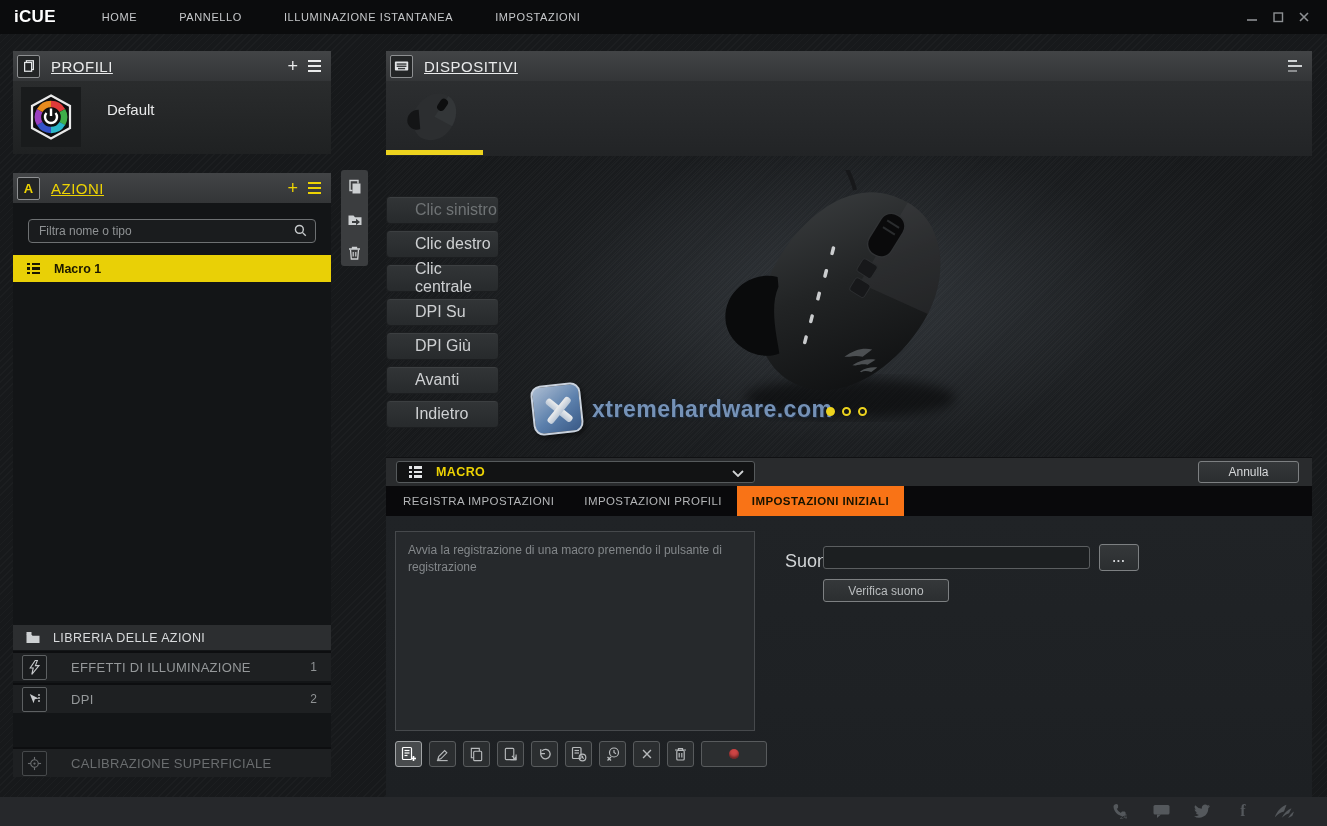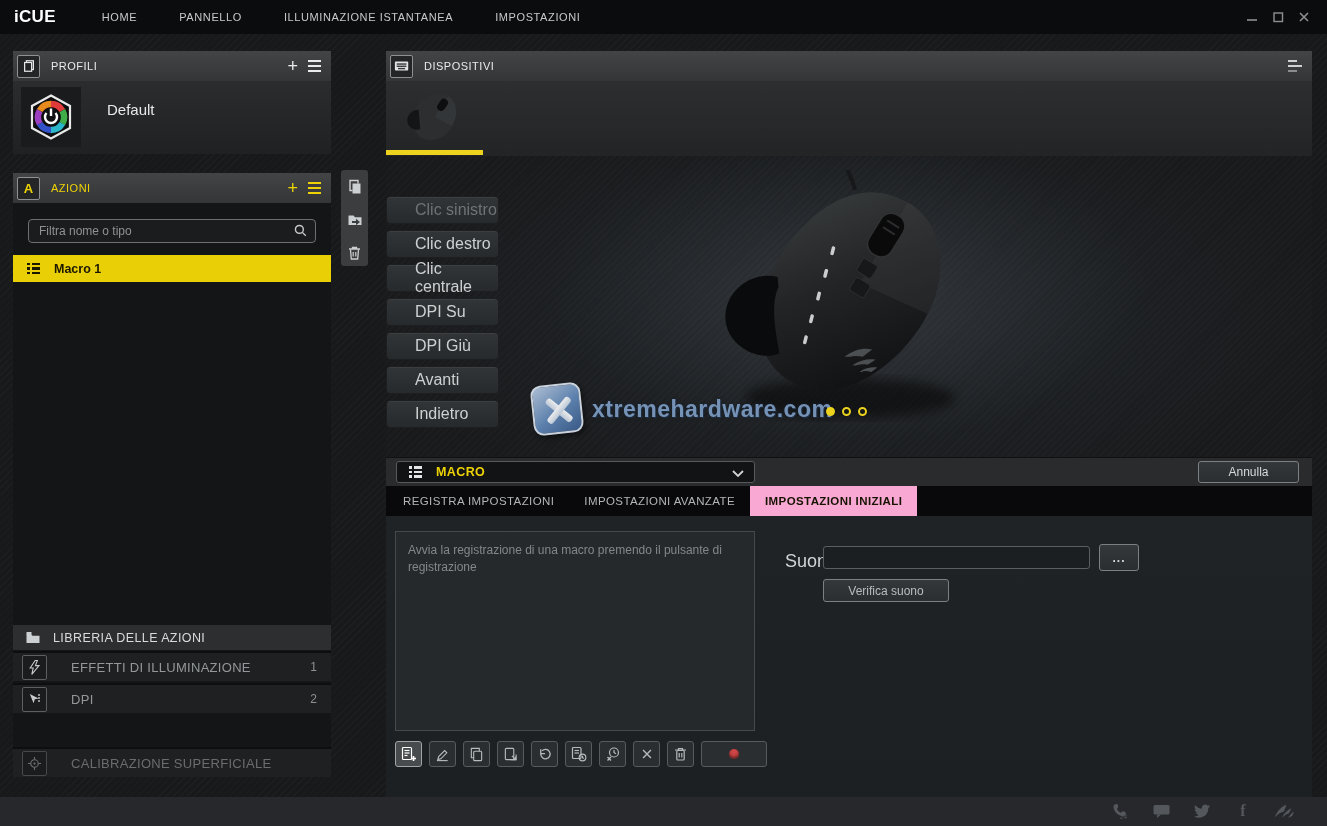--- a/index.html
+++ b/index.html
@@ -23,21 +23,21 @@
   .nav-item { font-size:11px; letter-spacing:.6px; color:#c7c9cb; cursor:default; }
   .win-controls { position:absolute; right:16px; top:0; height:34px; display:flex; gap:12px; align-items:center; }
   .win-btn { width:14px; height:14px; position:relative; color:#8d9093; }
   .win-btn svg { display:block; }
 
   
   .hdr { position:absolute; left:0; top:0; right:0; height:30px;
     background:linear-gradient(#424446,#333537); display:flex; align-items:center; padding:0 10px 0 4px; }
   .hdr .iconbox { width:23px; height:23px; border:1px solid #8e9092; border-radius:2px;
     background:#232526; display:flex; align-items:center; justify-content:center; margin-right:11px; }
-  .hdr .hdr-title { font-size:11px; letter-spacing:.5px; color:#e9eaeb; flex:1; }
+  .hdr .hdr-title { font-size:15px; letter-spacing:.5px; color:#e9eaeb; flex:1;text-decoration:underline; }
   .hdr .hdr-tools { display:flex; gap:10px; align-items:center; }
   .plus-glyph { font-size:18px; font-weight:300; line-height:16px; color:inherit; }
   .bars { display:inline-flex; flex-direction:column; gap:2.5px; }
   .bars i { display:block; width:13px; height:2.5px; background:currentColor; }
 
   
   .profili-panel { left:13px; top:51px; width:318px; height:103px; }
   .profili-body { position:absolute; left:0; top:30px; right:0; bottom:0;
     background:linear-gradient(#2a2c2d,#1f2122); }
   .profile-item { position:absolute; left:8px; top:6px; right:8px; height:62px; display:flex; align-items:flex-start; }
@@ -121,21 +121,21 @@
   .dd-chev { margin-right:10px; }
   .btn { background:linear-gradient(#35383a,#2b2e30); border:1px solid #7d8082; border-radius:3px;
     color:#d6d8da; font-size:12px; display:flex; align-items:center; justify-content:center; cursor:default; }
   .cancel-btn { position:absolute; left:812px; top:3px; width:101px; height:22px; }
 
   
   .tabs-row { position:absolute; left:0; top:435px; width:926px; height:30px; background:#09090b;
     display:flex; align-items:stretch; padding-left:2px; }
   .tab { display:flex; align-items:center; padding:0 15px; font-size:11.5px; letter-spacing:.4px;
     color:#b3b5b7; cursor:default; }
-  .tab.active { background:#f9a8d4; color:#161300; font-weight:bold; }
+  .tab.active { background:#f97316; color:#161300; font-weight:bold; }
 
   
   .content { position:absolute; left:0; top:465px; width:926px; height:281px;
     background:linear-gradient(#202326,#1d2023); }
   .editor { position:absolute; left:9px; top:15px; width:360px; height:200px; background:#26292c;
     border:1px solid #46494c; padding:10px 12px; font-size:12px; color:#83878a; line-height:1.45; }
   .mtoolbar { position:absolute; left:9px; top:225px; display:flex; gap:7px; }
   .tbtn { width:27px; height:26px; border-radius:3px; border:1px solid #585b5d; background:#2b2e30;
     color:#b7babc; display:flex; align-items:center; justify-content:center; }
   .tbtn.active { background:#484b4d; border-color:#a2a5a7; color:#ffffff; }
@@ -454,21 +454,21 @@
           <svg width="12" height="7" viewBox="0 0 12 7">
               <polyline points="1,1 6,6 11,1" fill="none" stroke="#d0d3d5" stroke-width="1.8"></polyline>
             </svg>
         </span>
       </div>
       <div class="btn cancel-btn">Annulla</div>
     </div>
 
     <div class="tabs-row">
       <div class="tab">REGISTRA IMPOSTAZIONI</div>
-      <div class="tab">IMPOSTAZIONI AVANZATE</div>
+      <div class="tab">IMPOSTAZIONI PROFILI</div>
       <div class="tab active">IMPOSTAZIONI INIZIALI</div>
     </div>
 
     <div class="content">
       <div class="editor">Avvia la registrazione di una macro premendo il pulsante di registrazione</div>
 
       <div class="mtoolbar">
         <span class="tbtn active">
           <svg width="16" height="16" viewBox="0 0 16 16" fill="none" stroke="currentColor" stroke-width="1.2">
               <rect x="1.5" y="1.5" width="9" height="12" rx="1"></rect>

